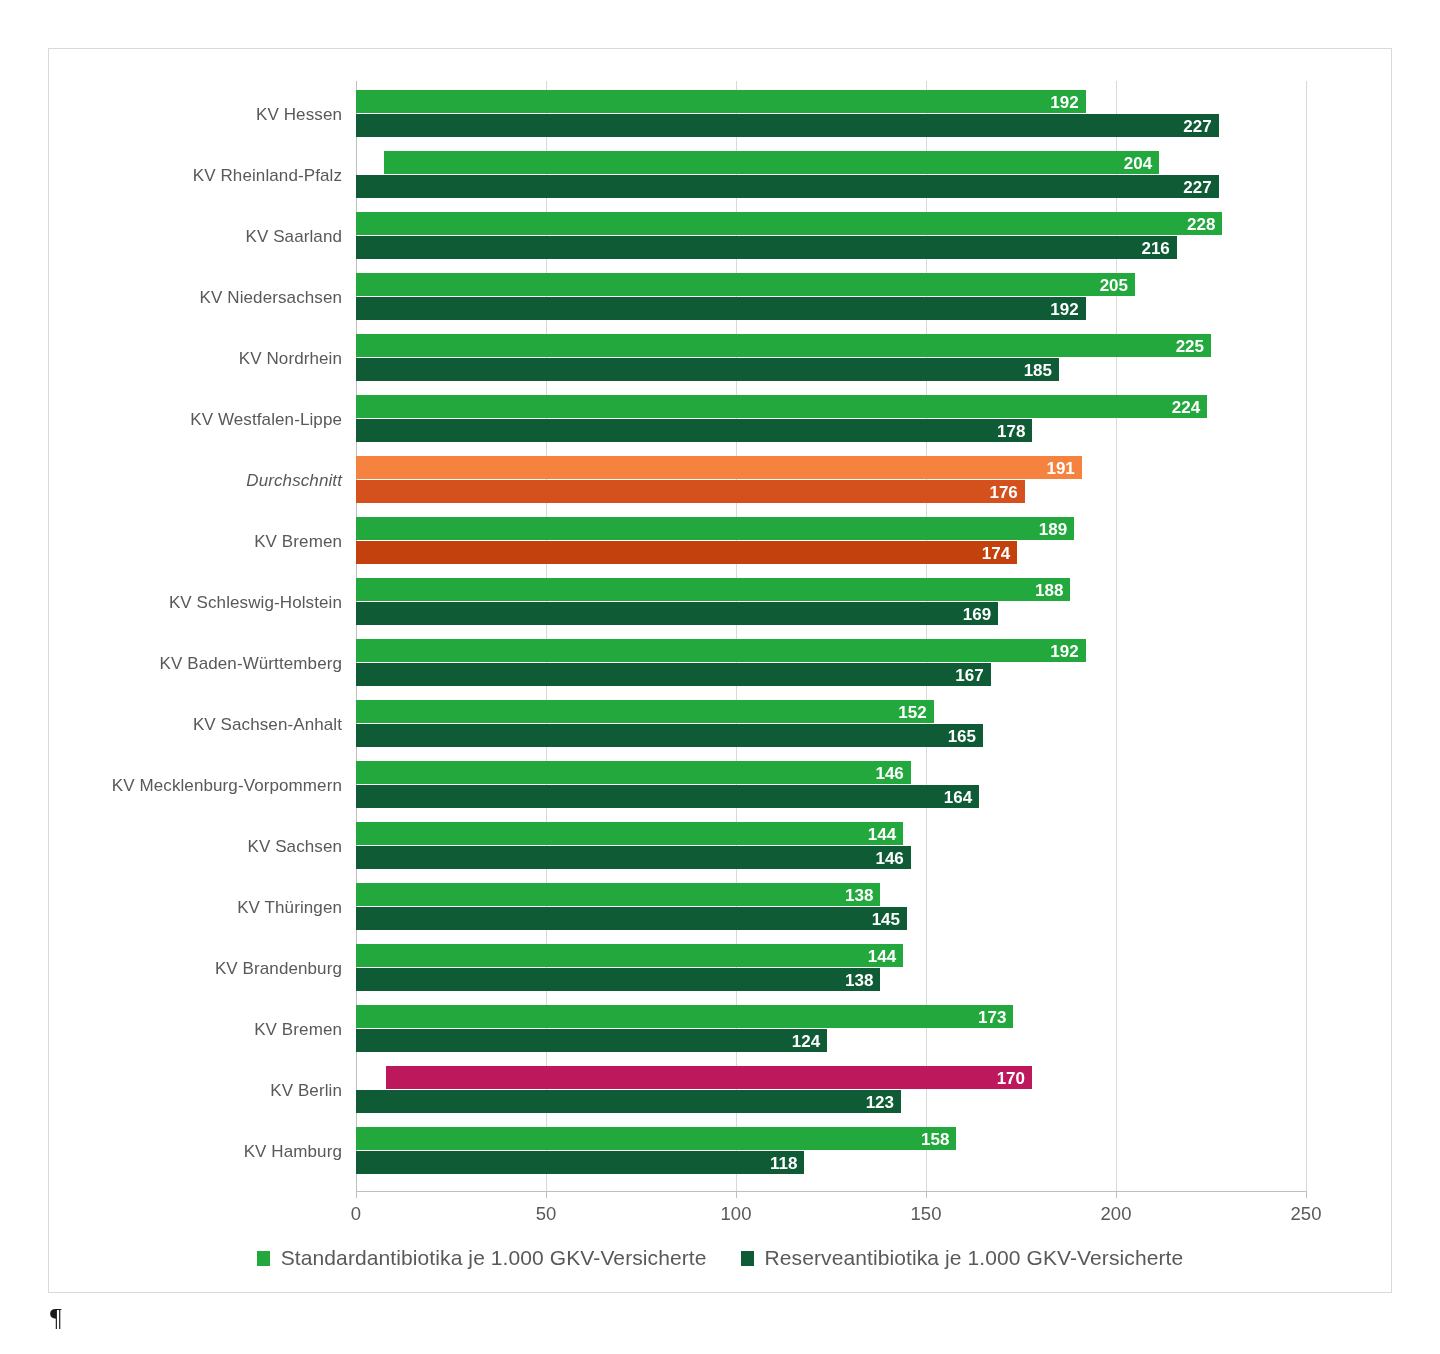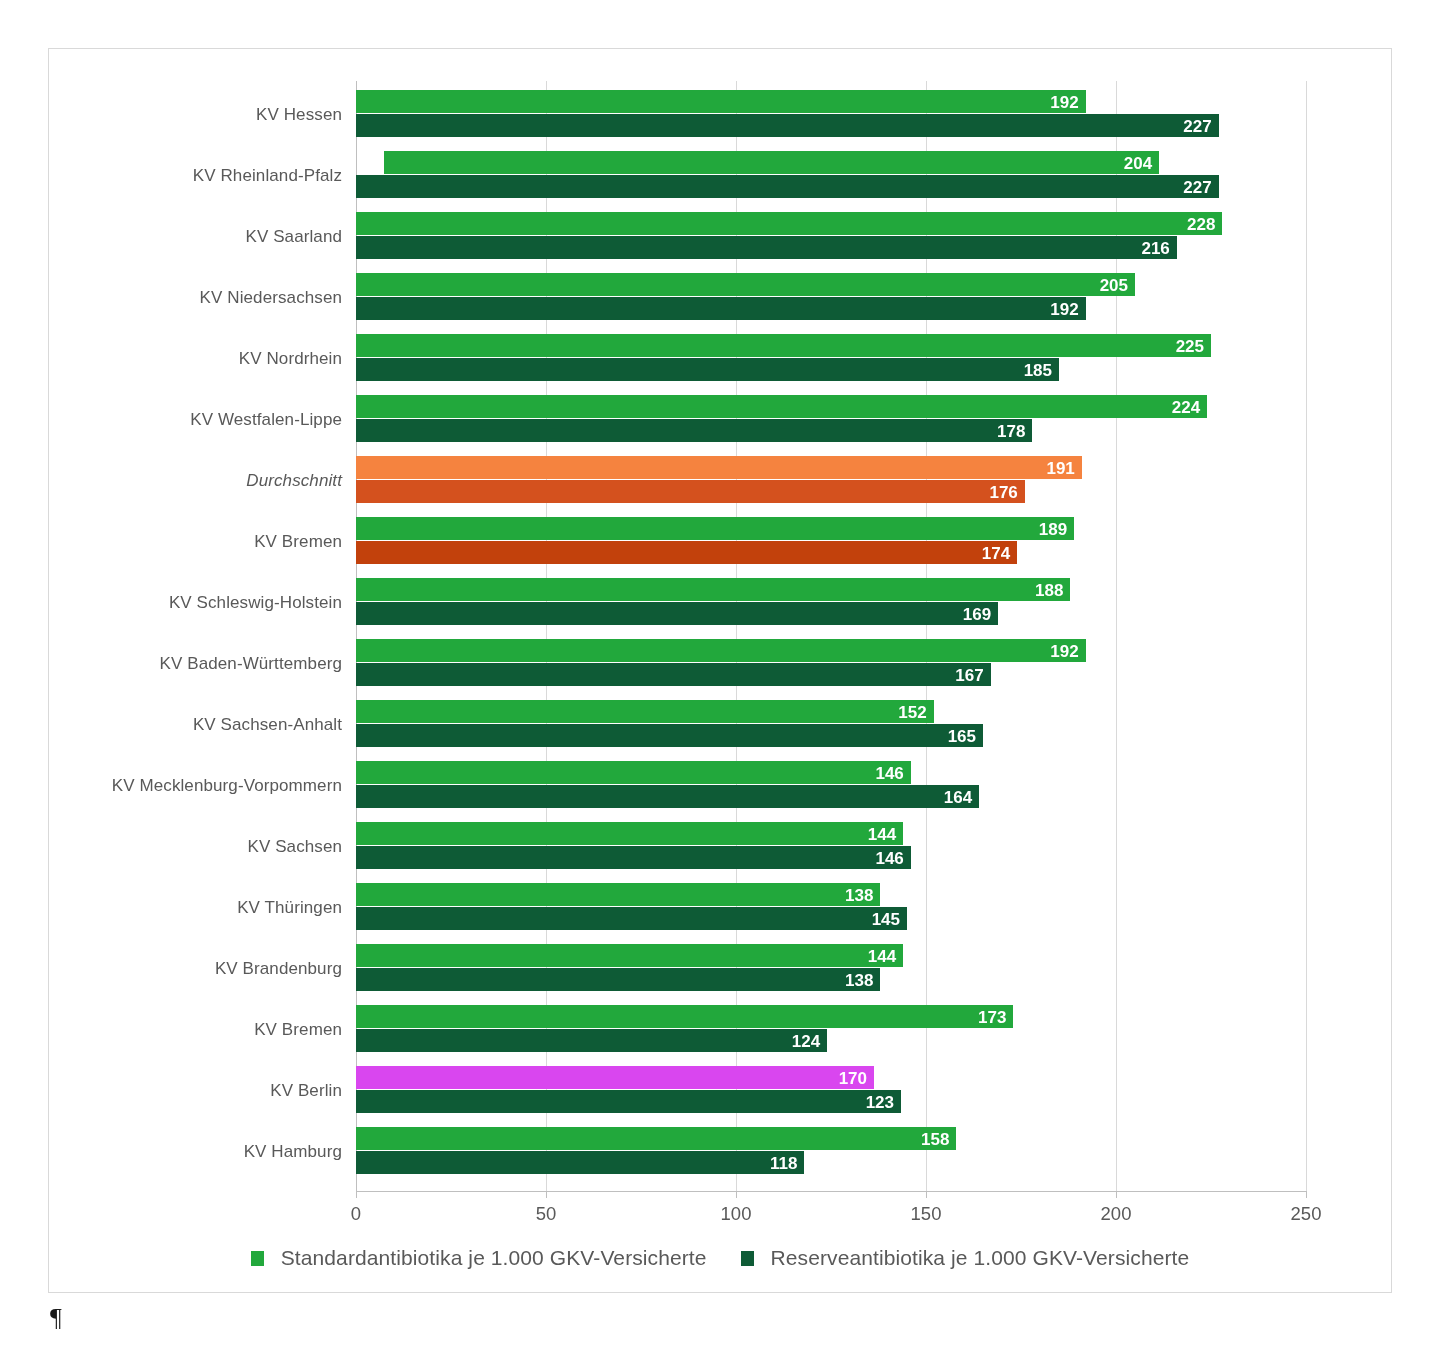--- a/index.html
+++ b/index.html
@@ -117,21 +117,21 @@
     right: 0;
     bottom: 22px;
     display: flex;
     justify-content: center;
     align-items: center;
     gap: 34px;
   }
   .legend-item {
     display: flex;
     align-items: center;
-    gap: 17px;
+    gap: 11px;
   }
   .legend-swatch {
     width: 13px;
     height: 15px;
     display: inline-block;
   }
   .legend-text {
     font-size: 21px;
     color: #595959;
     white-space: nowrap;
@@ -303,21 +303,21 @@
           <div class="cat-label">KV Bremen</div>
           <div class="bar light" style="width: 657.4px; background: rgb(34, 168, 60);">
             <span class="bar-value">173</span>
           </div>
           <div class="bar dark" style="width: 471.2px; background: rgb(14, 91, 54);">
             <span class="bar-value">124</span>
           </div>
         </div>
         <div class="row" style="top: 984px;">
           <div class="cat-label">KV Berlin</div>
-          <div class="bar light" style="width: 518px; background: #d946ef;">
+          <div class="bar light" style="width: 646px; background: #be185d; margin-left: 30px;">
             <span class="bar-value">170</span>
           </div>
           <div class="bar dark" style="width: 545px; background: rgb(14, 91, 54);">
             <span class="bar-value">123</span>
           </div>
         </div>
         <div class="row" style="top: 1045px;">
           <div class="cat-label">KV Hamburg</div>
           <div class="bar light" style="width: 600.4px; background: rgb(34, 168, 60);">
             <span class="bar-value">158</span>

